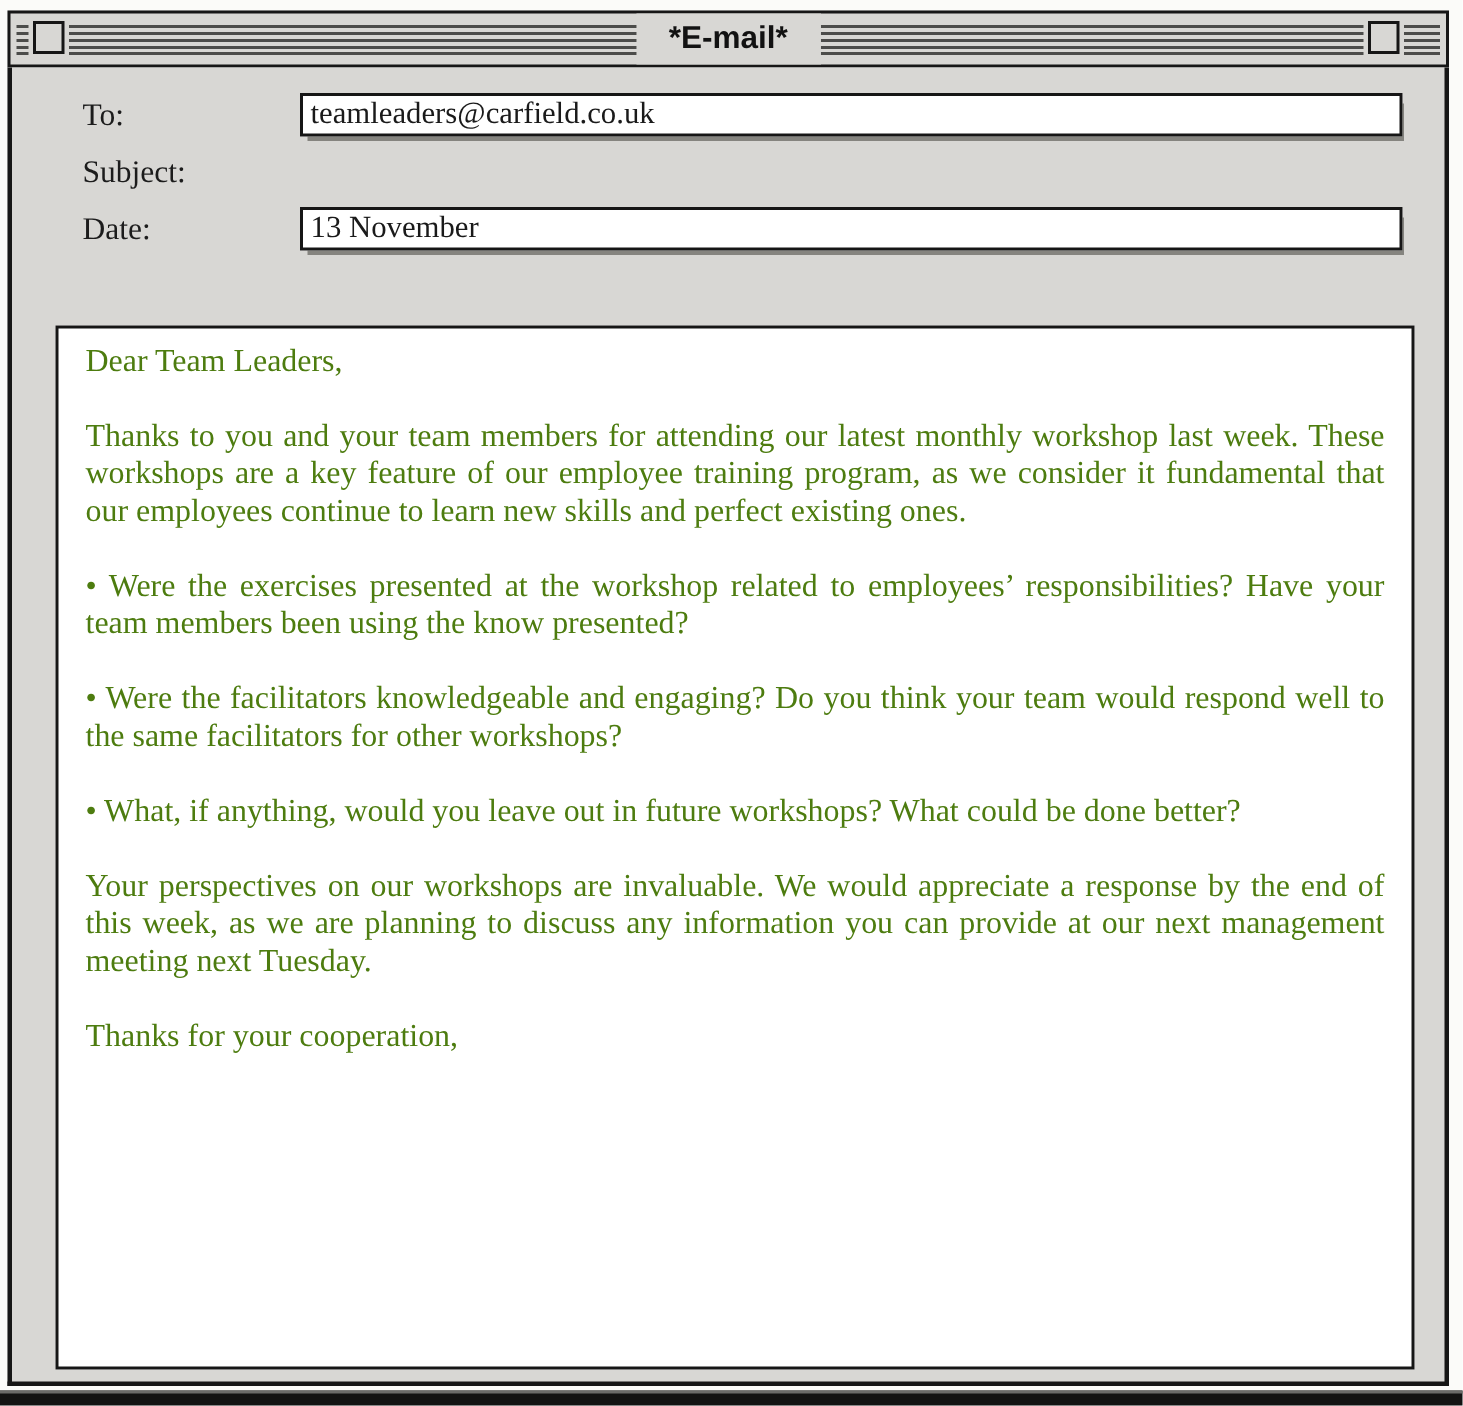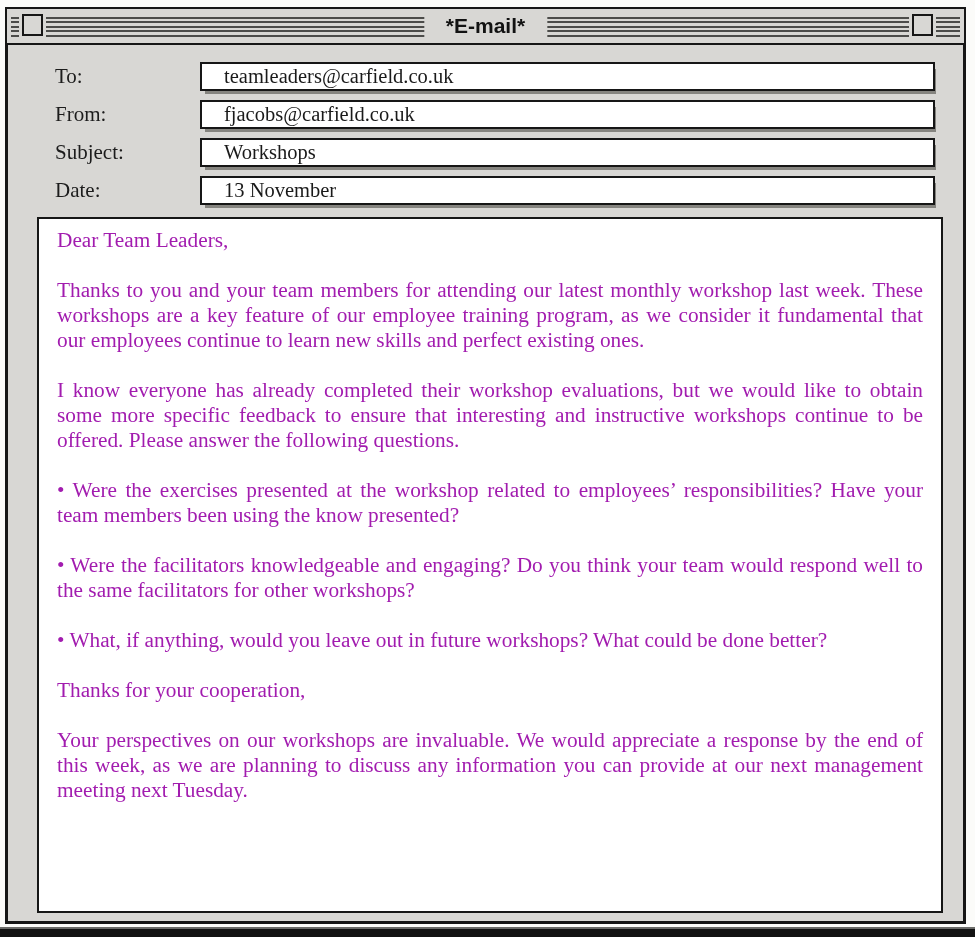--- a/index.html
+++ b/index.html
@@ -68,41 +68,41 @@
     width: 145px; flex: 0 0 145px;
     font-size: 21px; color: #1c1c1c;
   }
   .hfield {
     flex: 1; height: 29px;
     box-sizing: border-box;
     background: #ffffff;
     border: 2px solid #161616;
     box-shadow: 3px 5px 0 -2px #85847f;
     display: flex; align-items: center;
-    padding: 0 22px;
+    padding: 0 5px;
     font-size: 20.5px;
     white-space: nowrap; overflow: hidden;
   }
 
   
   .mail-body {
     position: absolute; left: 29px; top: 172px;
     width: 906px; height: 696px;
     box-sizing: border-box;
     background: #ffffff;
     border: 2px solid #161616;
     padding: 9px 18px;
     overflow: hidden;
   }
   .mail-body p {
     margin: 0 0 25px 0;
     font-size: 21.3px;
     line-height: 25px;
     text-align: justify;
-    color: #a21caf;
+    color: #4d7c0f;
   }
   .mail-body p:last-child { margin-bottom: 0; }
 
   
   .bottom-rule {
     position: absolute; left: 0; bottom: 0;
     width: 975px; height: 8px;
     background: #121212;
     border-top: 2px solid #6a6a68;
   }
@@ -120,41 +120,35 @@
   </div>
 
   <div class="window">
 
     <div class="mail-header">
       <div class="hrow">
         <div class="hlabel">To:</div>
         <div class="hfield" role="textbox">teamleaders@carfield.co.uk</div>
       </div>
       <div class="hrow">
-        <div class="hlabel">From:</div>
-        <div class="hfield" role="textbox">fjacobs@carfield.co.uk</div>
-      </div>
-      <div class="hrow">
         <div class="hlabel">Subject:</div>
-        <div class="hfield" role="textbox">Workshops</div>
       </div>
       <div class="hrow">
         <div class="hlabel">Date:</div>
         <div class="hfield" role="textbox">13 November</div>
       </div>
     </div>
 
     <div class="mail-body">
         <p>Dear Team Leaders,</p>
         <p>Thanks to you and your team members for attending our latest monthly workshop last week. These workshops are a key feature of our employee training program, as we consider it fundamental that our employees continue to learn new skills and perfect existing ones.</p>
-        <p>I know everyone has already completed their workshop evaluations, but we would like to obtain some more specific feedback to ensure that interesting and instructive workshops continue to be offered. Please answer the following questions.</p>
         <p>• Were the exercises presented at the workshop related to employees’ responsibilities? Have your team members been using the know presented?</p>
         <p>• Were the facilitators knowledgeable and engaging? Do you think your team would respond well to the same facilitators for other workshops?</p>
         <p>• What, if anything, would you leave out in future workshops? What could be done better?</p>
+        <p>Your perspectives on our workshops are invaluable. We would appreciate a response by the end of this week, as we are planning to discuss any information you can provide at our next management meeting next Tuesday.</p>
         <p>Thanks for your cooperation,</p>
-        <p>Your perspectives on our workshops are invaluable. We would appreciate a response by the end of this week, as we are planning to discuss any information you can provide at our next management meeting next Tuesday.</p>
       </div>
 
   </div>
 
   <div class="bottom-rule"></div>
 
 </div>
 
 </body></html>

